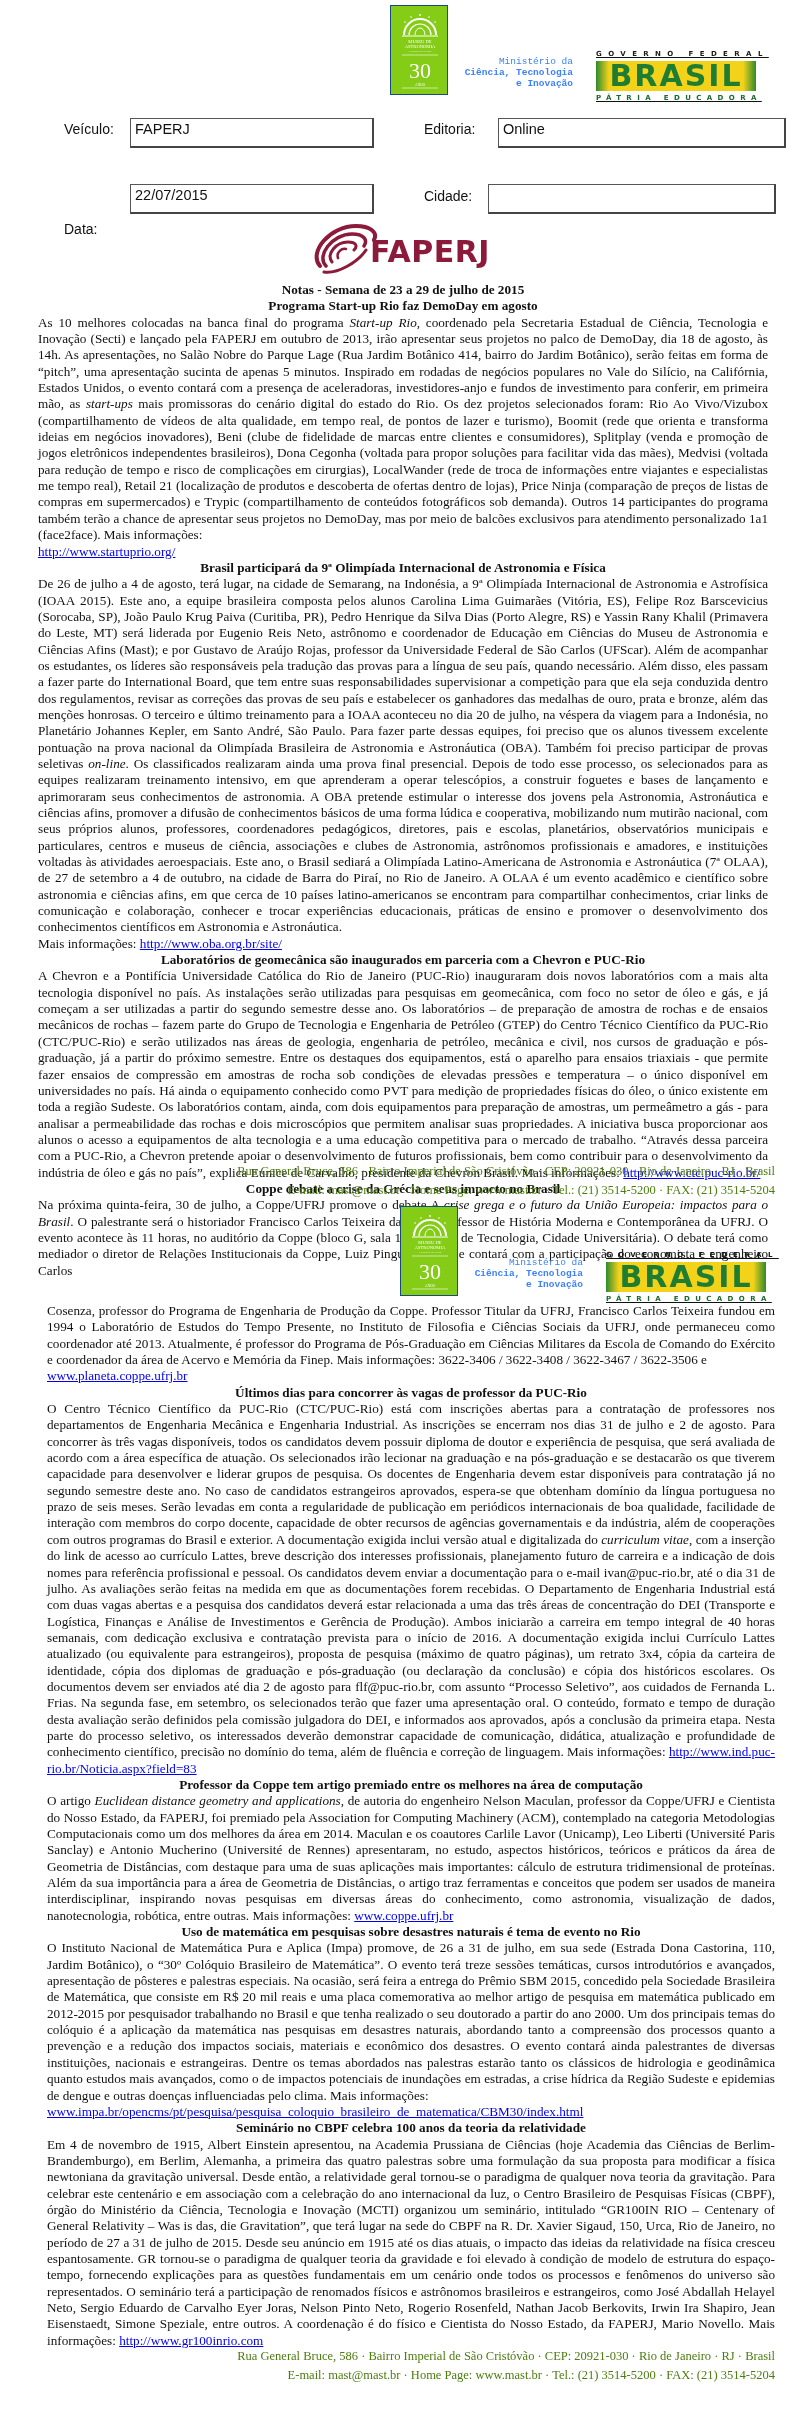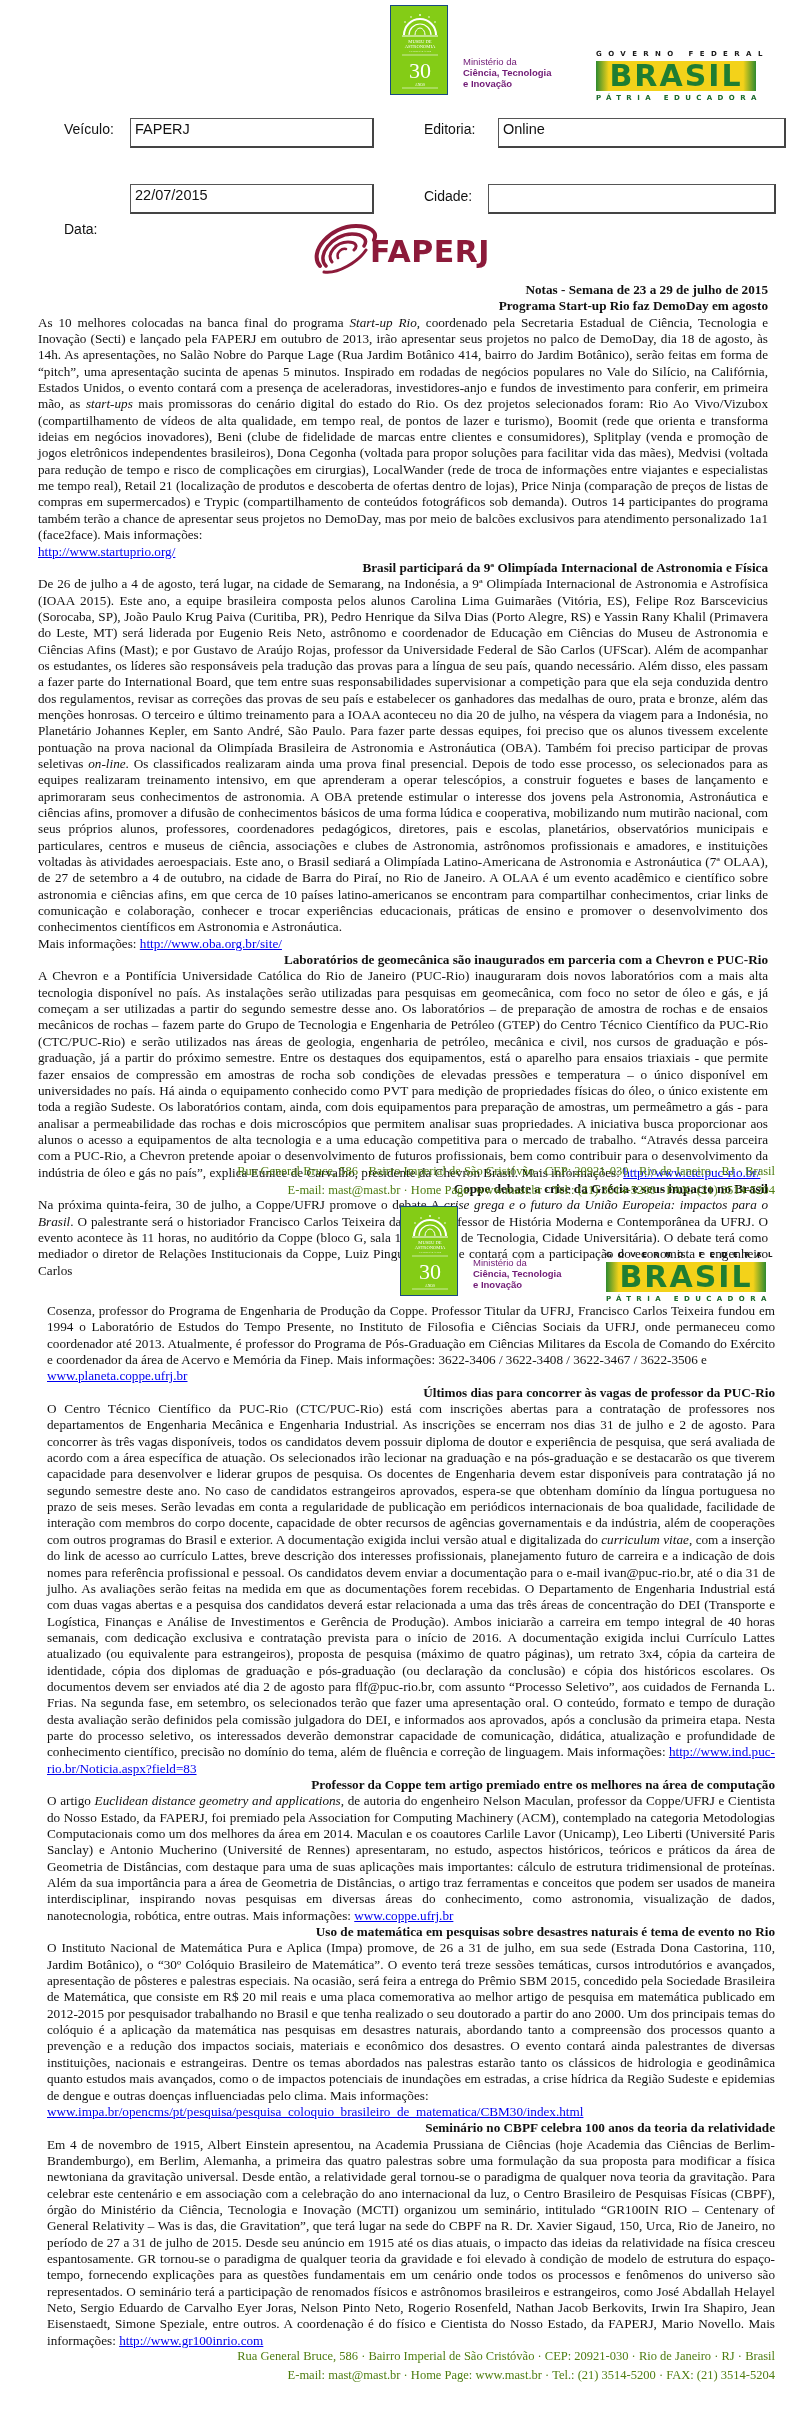--- a/index.html
+++ b/index.html
@@ -4,40 +4,40 @@
 <style>
   * { box-sizing: border-box; margin: 0; padding: 0; }
   html, body { width: 800px; background: #ffffff; }
   body { position: relative; height: 2410px; overflow: hidden; font-family: "Liberation Serif", serif; color: #111; }
 
   .abs { position: absolute; }
 
   
   .mast-logo { width: 58px; height: 90px; background: #84cc16; border: 1px solid #184a80; }
   .mast-logo svg { display: block; }
-  .mcti { width: 110px; text-align: left; font-family: Liberation Sans, sans-serif; color: #701a75; line-height: 11px; }
+  .mcti { width: 110px; text-align: right; font-family: Liberation Mono, monospace; color: #3b82f6; line-height: 11px; }
   .mcti .l1 { font-size: 9.5px; font-weight: normal; }
   .mcti .l2, .mcti .l3 { font-size: 9.5px; font-weight: bold; }
-  .brasil { width: 160px; }
+  .brasil { width: 160px; text-decoration: underline; }
   .brasil .gf, .brasil .pe { font-family: "DejaVu Sans", sans-serif; font-weight: bold; font-size: 7px; letter-spacing: 6.4px; color: #1a1a1a; white-space: nowrap; }
   .brasil .pe { color: #1a6a2c; letter-spacing: 5.4px; }
   .brasil .band { height: 30px; margin: 3px 0; background: linear-gradient(90deg, #2e8a2e 0%, #f3d21a 8%, #f3d21a 92%, #2e8a2e 100%); position: relative; }
   .brasil .word { position: absolute; left: 0; right: 0; top: -1px; text-align: center; font-family: "DejaVu Sans", sans-serif; font-weight: bold; font-size: 30px; letter-spacing: 2px; color: #1f7d32; line-height: 32px; }
 
   
   .flabel { font-family: "Liberation Sans", sans-serif; font-size: 14px; color: #111; }
   .fbox { border: 1px solid #555; border-bottom: 2px solid #444; border-right: 2px solid #444; background: #fff; font-family: "Liberation Sans", sans-serif; font-size: 14.5px; padding: 2px 4px; color: #111; }
 
   
   .faperj-word { font-family: "DejaVu Sans", sans-serif; font-weight: bold; font-size: 30px; color: #8c1a3a; letter-spacing: 0.5px; }
 
   
   .text { font-size: 13.2px; line-height: 16.35px; text-align: justify; }
   .text p { margin: 0; }
-  .text .h { font-weight: bold; text-align: right; }
+  .text .h { font-weight: bold; text-align: center; }
   .text a { color: #0000ee; text-decoration: underline; }
   .text .nowrap-left { text-align: left; }
 
   
   .footer { right: 25px; text-align: right; font-family: "Liberation Serif", serif; font-size: 12.5px; line-height: 19px; color: #4d7c0f; white-space: nowrap; }
 </style>
 </head>
 <body>
 
 <div class="abs" style="left:0;top:0;width:800px;height:105px;">

